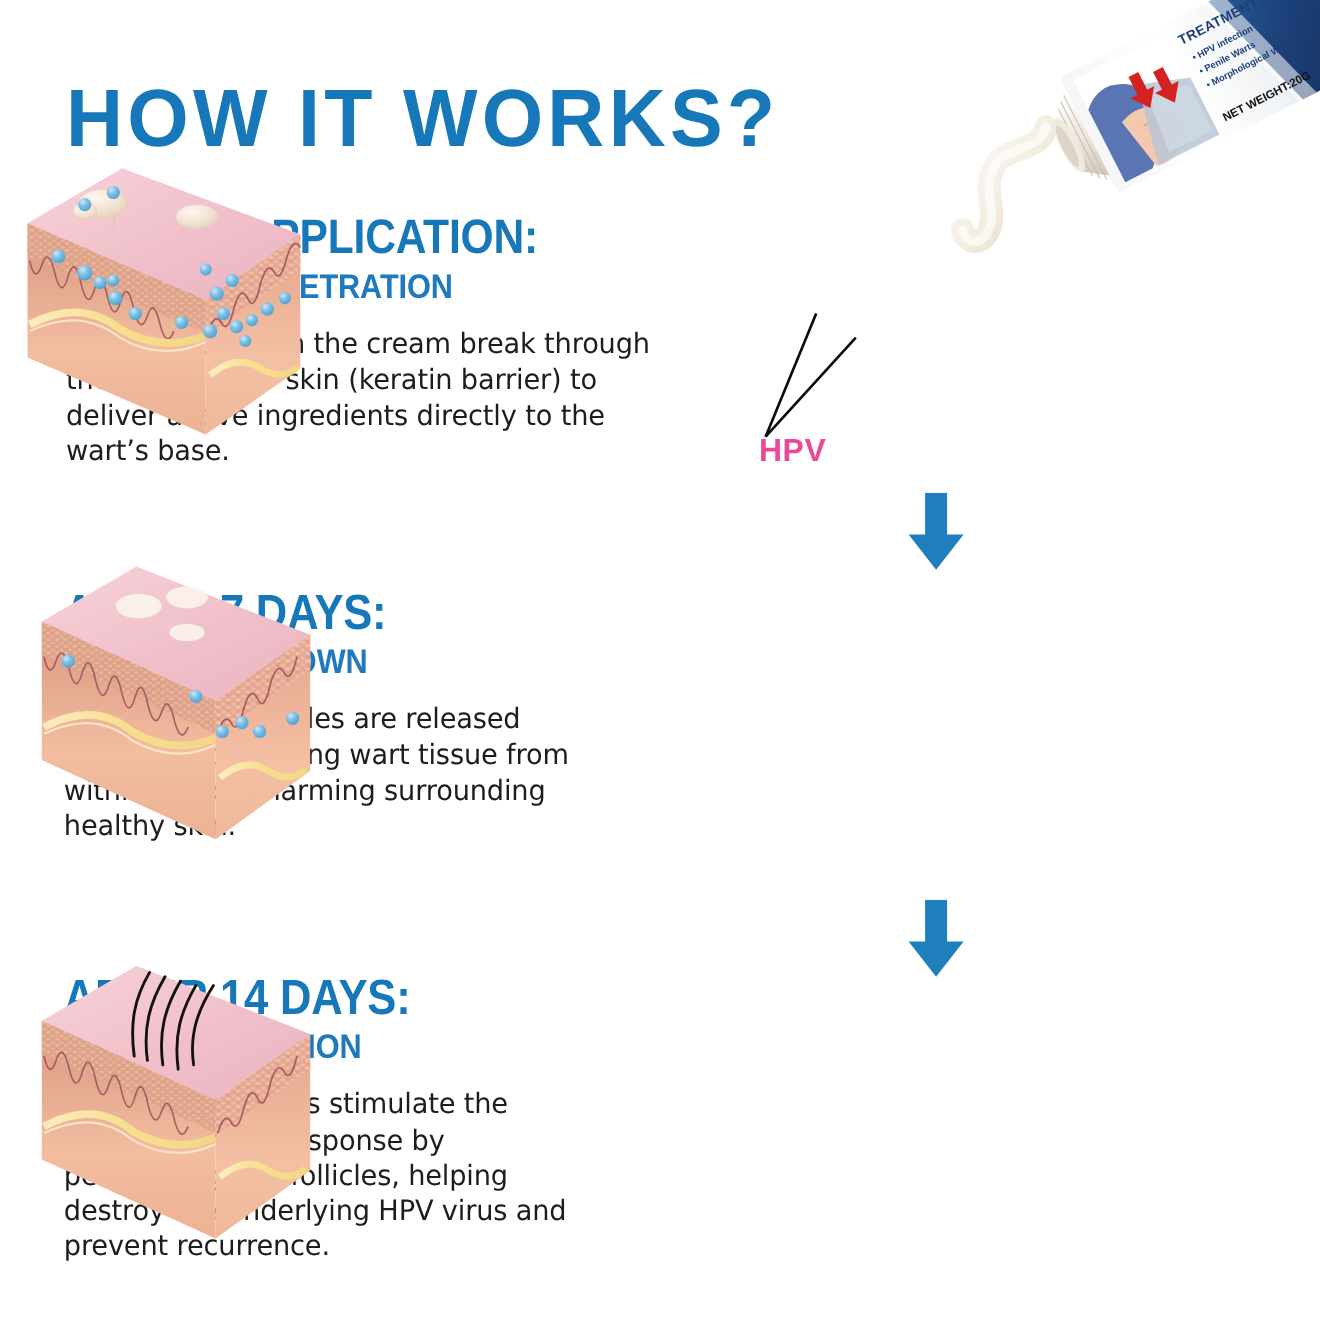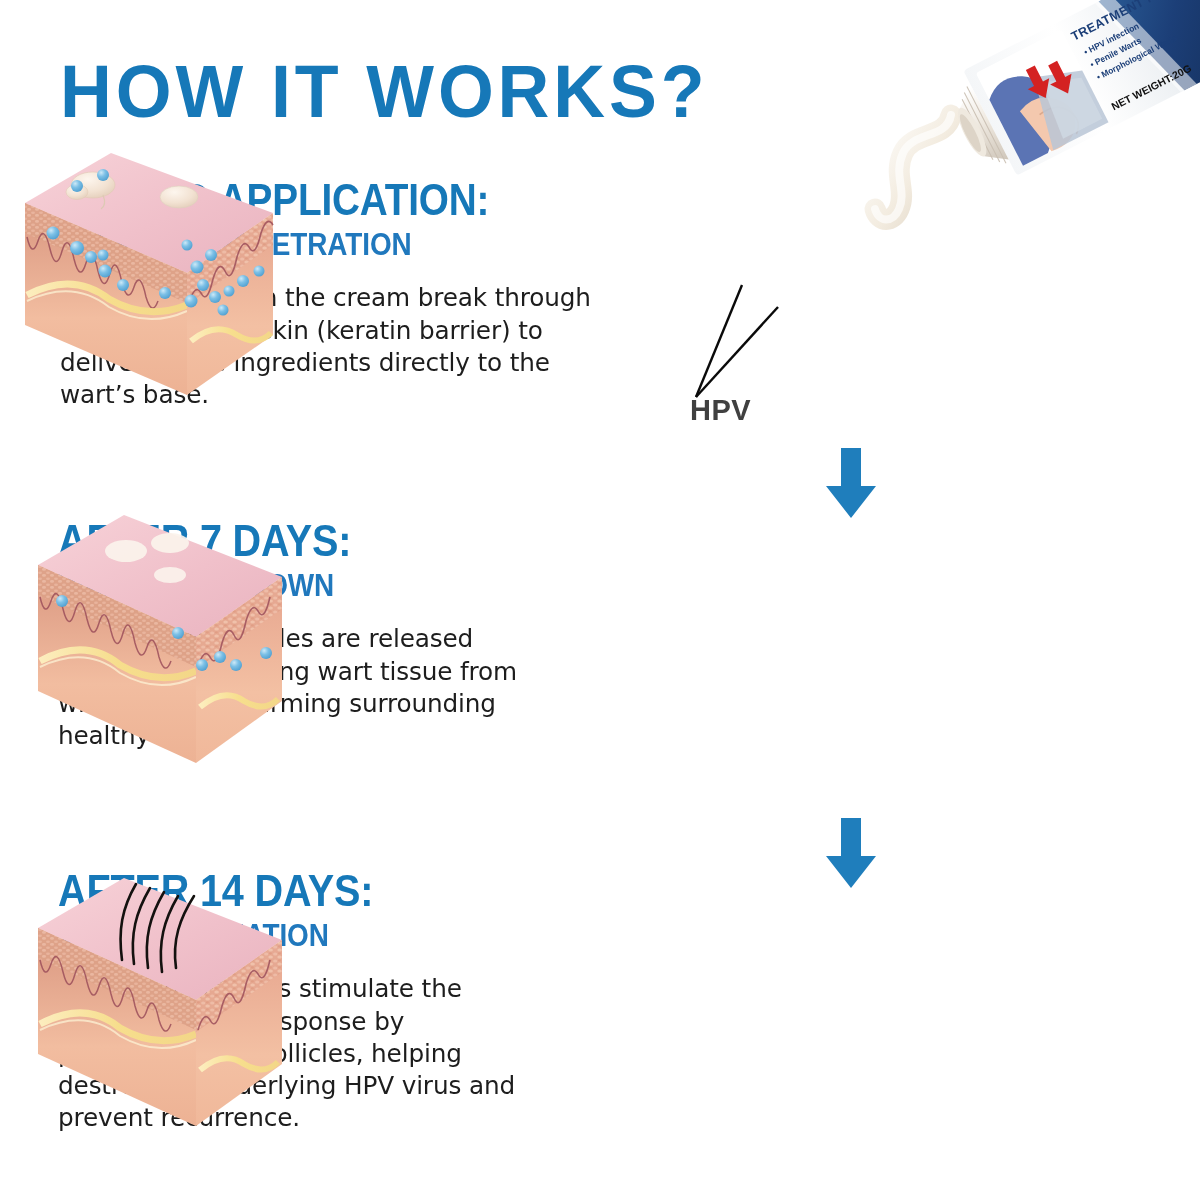--- a/index.html
+++ b/index.html
@@ -6,21 +6,21 @@
   body{
     width:1200px;height:1200px;
     background:#ffffff;
     font-family:"Liberation Sans", sans-serif;
     overflow:hidden;
     position:relative;
   }
   .page{position:relative;width:1200px;height:1200px;overflow:hidden;background:#fff;}
 
   
-  .left-col{position:absolute;left:0;top:0;width:640px;height:1028px;padding-left:40px;}
+  .left-col{position:absolute;left:0;top:16px;width:640px;height:1028px;padding-left:40px;}
 
   .main-title{
     position:absolute;left:60px;top:58px;
     font-size:74px;line-height:.92;
     font-weight:700;letter-spacing:4px;
     color:#1678b8;
     font-family:"Liberation Sans","DejaVu Sans",sans-serif;
     transform:scaleX(.97);transform-origin:left center;
     white-space:nowrap;
   }
@@ -65,21 +65,21 @@
   .skin-svg{display:block;width:100%;height:100%;overflow:visible;}
 
   
   .arrow{position:absolute;width:58px;height:72px;}
   .arr1{left:822px;top:448px;}
   .arr2{left:822px;top:818px;}
 
   
   .hpv-label{
     position:absolute;left:690px;top:394px;
-    font-size:29px;font-weight:700;color:#404040;
+    font-size:29px;font-weight:700;color:#ec4899;
     letter-spacing:.5px;
     font-family:"Liberation Sans",sans-serif;
   }
   .hpv-lines{position:absolute;left:660px;top:255px;width:200px;height:150px;}
 
   
   .tube{position:absolute;left:930px;top:-40px;width:300px;height:230px;}
 </style>
 </head>
 <body>

